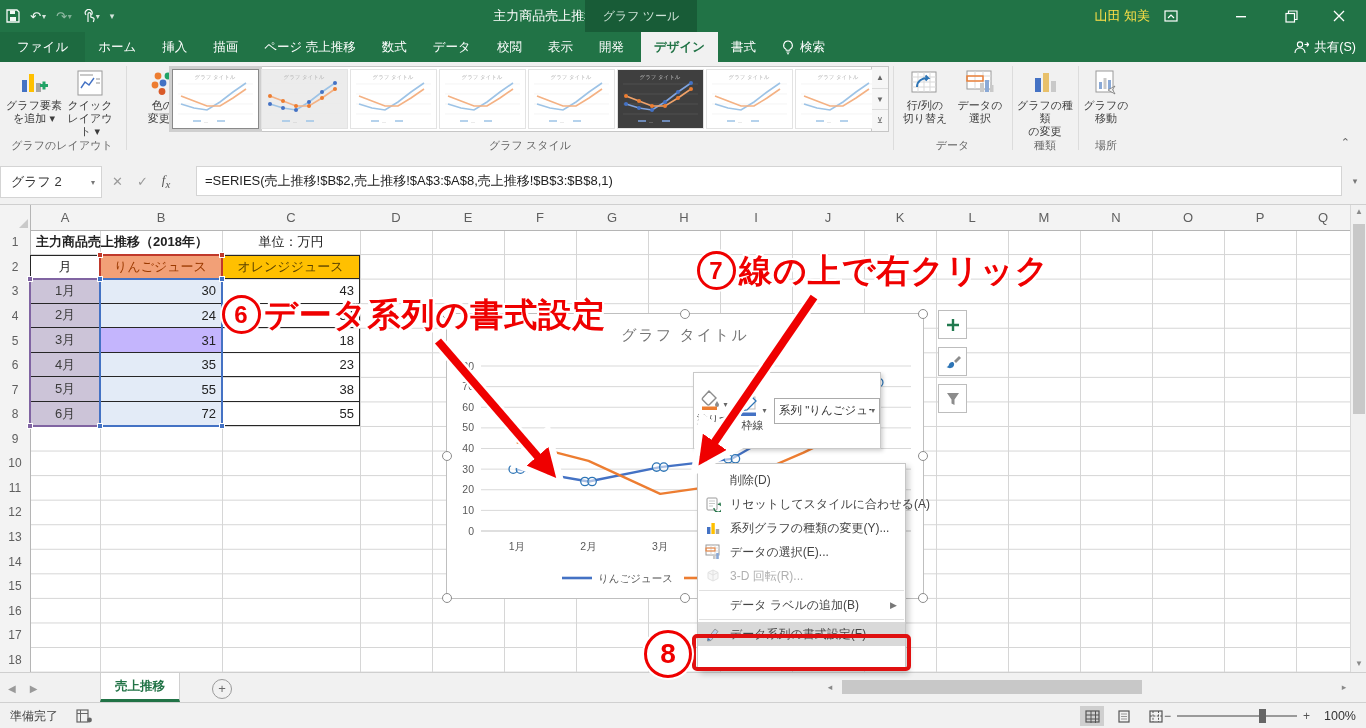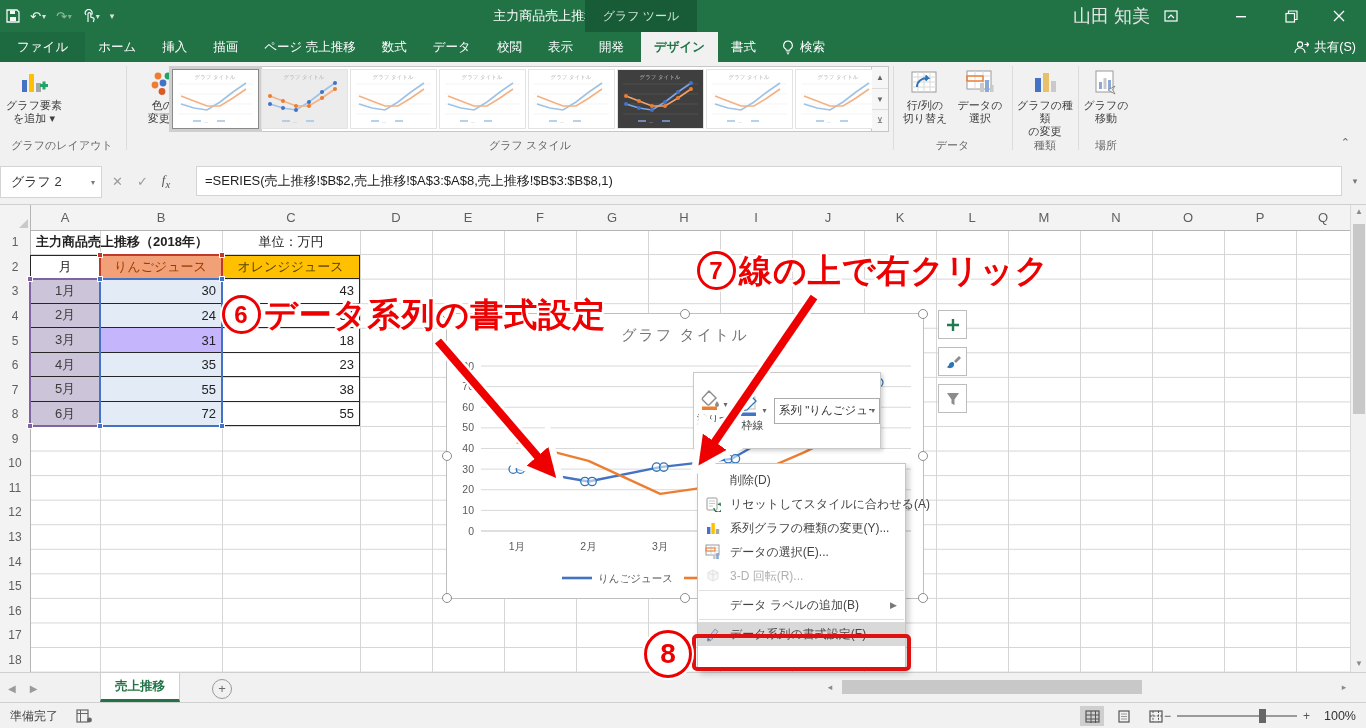--- a/index.html
+++ b/index.html
@@ -7,21 +7,21 @@
   #app{position:relative;width:1366px;height:728px;overflow:hidden;background:#fff;}
   .abs{position:absolute;}
   
   #titlebar{left:0;top:0;width:1366px;height:32px;background:#217346;color:#fff;z-index:20;}
   #qat{left:6px;top:0;height:32px;display:flex;align-items:center;gap:10px;color:#fff;font-size:13px;}
   .qat-ic{display:inline-flex;align-items:center;gap:1px;opacity:.95;cursor:default;}
   .qat-ic svg{display:block;}
   .ddw{font-size:8px;opacity:.85;}
   #doc-title{left:0;top:0;width:1160px;height:32px;text-align:center;line-height:32px;font-size:13px;color:#fff;}
   #ctx-block{left:585px;top:0;width:112px;height:32px;background:#185c37;text-align:center;line-height:32px;font-size:12px;color:#cfe3d8;}
-  #user-name{right:216px;top:0;height:32px;line-height:32px;font-size:18px;color:#e5e5e5;}
+  #user-name{right:216px;top:0;height:32px;line-height:32px;font-size:13px;color:#fde047;}
   .wbtn{top:0;width:34px;height:32px;display:flex;align-items:center;justify-content:center;color:#fff;}
   
   #tabrow{left:0;top:32px;width:1366px;height:30px;background:#217346;z-index:19;display:flex;align-items:stretch;color:#fff;font-size:12.5px;}
   #ctx-tabbg{left:585px;top:32px;width:112px;height:30px;background:#185c37;z-index:19;}
   .rtab{display:flex;align-items:center;padding:0 13px;white-space:nowrap;z-index:20;}
   .rtab.file{padding:0 17px;background:#1d6a40;}
   .rtab.active{background:#f1f1f1;color:#217346;}
   .rtab.search{gap:6px;}
   #share{right:10px;top:32px;height:30px;display:flex;align-items:center;gap:5px;color:#fff;font-size:12.5px;z-index:20;}
   
@@ -206,20 +206,33 @@
           <svg width="28" height="26" viewBox="0 0 28 26">
             <rect x="2" y="10" width="5" height="12" fill="#4472C4"></rect>
             <rect x="9" y="4" width="5" height="18" fill="#FFC000"></rect>
             <rect x="16" y="13" width="5" height="9" fill="#a6a6a6"></rect>
             <rect x="20" y="14" width="8" height="3" fill="#21a366"></rect>
             <rect x="22.5" y="11.5" width="3" height="8" fill="#21a366"></rect>
           </svg>
         </div>
       <div class="biglabel">グラフ要素
 を追加 ▾</div>
+    </div>
+    <div class="bigbtn abs" style="left:62px">
+      <div class="ic">
+          <svg width="26" height="26" viewBox="0 0 26 26">
+            <rect x="1" y="1" width="24" height="24" fill="#fff" stroke="#9a9a9a"></rect>
+            <rect x="3" y="4" width="13" height="2" fill="#c9c9c9"></rect>
+            <path d="M4 18l4-6 4 3 5-7" fill="none" stroke="#4472C4" stroke-width="1.4"></path>
+            <rect x="19" y="8" width="4" height="2" fill="#c9c9c9"></rect>
+            <rect x="19" y="12" width="4" height="2" fill="#c9c9c9"></rect>
+          </svg>
+        </div>
+      <div class="biglabel">クイック
+レイアウト ▾</div>
     </div>
     <div class="grplabel abs" style="left:6px;width:112px">グラフのレイアウト</div>
     <div class="rsep abs" style="left:126px"></div>
 
     <div class="bigbtn abs" style="left:143px;width:40px">
       <div class="ic">
           <svg width="26" height="26" viewBox="0 0 26 26">
             <circle cx="8" cy="6" r="3.4" fill="#ED7D31"></circle>
             <circle cx="18" cy="6" r="3.4" fill="#21a366"></circle>
             <circle cx="5" cy="15" r="3.4" fill="#ED7D31"></circle>

